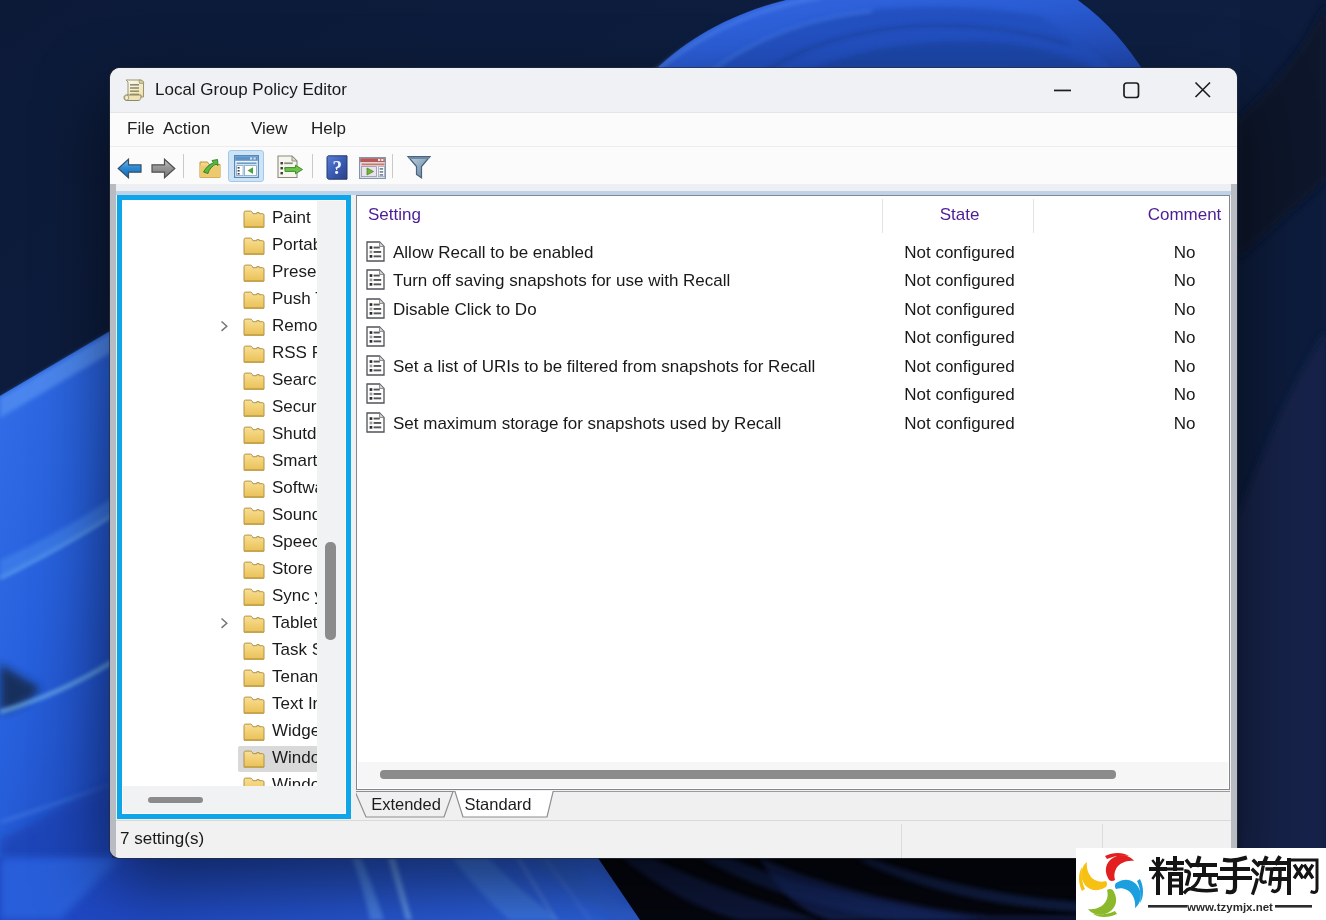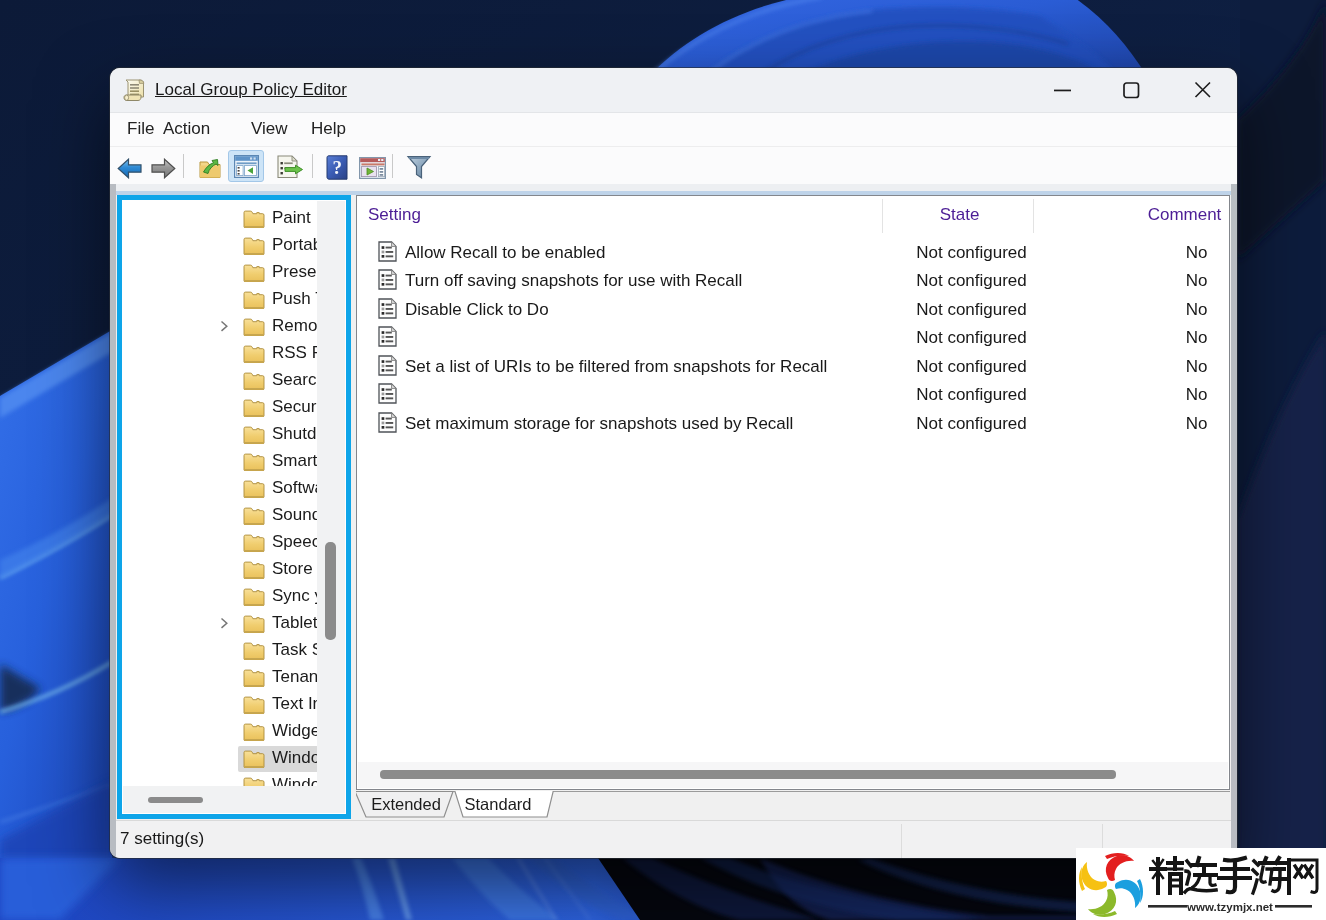--- a/index.html
+++ b/index.html
@@ -1,21 +1,21 @@
 <!DOCTYPE html>
 <html><head>
 <meta charset="utf-8">
 <style>
   html,body{margin:0;padding:0;}
   body{width:1326px;height:920px;overflow:hidden;position:relative;font-family:"Liberation Sans",sans-serif;background:#0c1a36;}
   #wall{position:absolute;left:0;top:0;width:1326px;height:920px;}
   #win{position:absolute;left:110px;top:68px;width:1127px;height:790px;border-radius:10px;background:#f0f0f0;overflow:hidden;box-shadow:0 0 0 1px rgba(40,44,52,.65),0 30px 70px rgba(0,0,0,.55);}
   .abs{position:absolute;}
   #titlebar{left:0;top:0;right:0;height:44px;background:#eff1f4;}
-  #titletx{left:45px;top:12px;font-size:17px;color:#191919;text-decoration:underline;}
+  #titletx{left:45px;top:12px;font-size:17px;color:#191919;}
   #menubar{left:0;top:44px;right:0;height:34px;background:#fbfbfc;border-top:1px solid #e3e5e8;box-sizing:border-box;}
   .mi{position:absolute;top:6px;font-size:17px;color:#222;}
   #toolbar{left:0;top:78px;right:0;height:38px;background:#fbfbfc;border-top:1px solid #ededee;box-sizing:border-box;}
   .tsep{position:absolute;top:7px;width:1px;height:24px;background:#c9c9c9;}
   #bandL{left:0;top:116px;bottom:0;width:6px;background:#b8bcc2;}
   #bandR{right:0;top:116px;bottom:0;width:6px;background:#b8bcc2;}
   #bandB{left:0;bottom:0;right:0;height:6px;background:#b8bcc2;}
   #gap1{left:6px;top:116px;right:6px;height:7px;background:#edeff2;}
   #bluestrip{left:6px;top:123px;right:6px;height:4px;background:#bed3e9;}
   #tree{left:7px;top:127px;width:234px;height:624px;background:#fff;border:5px solid #0ea5e9;box-sizing:border-box;}
@@ -24,21 +24,21 @@
   #treehtrack{position:absolute;left:1px;right:1px;bottom:1px;height:27px;background:#f1f2f3;}
   #treehthumb{position:absolute;left:26px;bottom:11px;width:55px;height:6px;background:#8b8b8b;border-radius:3px;}
   .trow{position:absolute;left:1px;width:205px;height:26px;}
   .trow .hl{position:absolute;left:115px;top:0;width:88px;height:26px;background:#d9d9d9;border-radius:2px;}
   .trow .flab{position:absolute;left:149px;top:2px;width:54px;overflow:hidden;white-space:nowrap;font-size:17px;color:#1b1b1b;}
   .trow svg.fold{position:absolute;left:120px;top:3px;}
   .trow svg.chev{position:absolute;left:97px;top:6px;}
   #rpanel{left:246px;top:127px;width:874px;height:595px;background:#fff;border:1px solid #83868c;box-sizing:border-box;}
   .hsep{position:absolute;top:3px;width:1px;height:34px;background:#e3e3e3;}
   .rhead{position:absolute;top:9px;font-size:17px;color:#4c1d95;}
-  .rrow{position:absolute;left:12px;width:872px;height:29px;}
+  .rrow{position:absolute;left:0;width:872px;height:29px;}
   .rrow .ric{position:absolute;left:9px;top:3px;}
   .rrow .rtx{position:absolute;left:36px;top:5px;font-size:17px;color:#191919;white-space:nowrap;}
   .rrow .rst{position:absolute;left:475px;top:5px;width:255px;text-align:center;font-size:17px;color:#191919;}
   .rrow .rcm{position:absolute;left:740px;top:5px;width:175px;text-align:center;font-size:17px;color:#191919;}
   #rhtrack{position:absolute;left:1px;right:1px;bottom:1px;height:26px;background:#f6f6f7;}
   #rhthumb{position:absolute;left:23px;bottom:10px;width:736px;height:9px;background:#8b8b8b;border-radius:4px;}
   #tabs{left:246px;top:723px;width:874px;height:28px;}
   #statusbar{left:6px;top:752px;right:6px;height:44px;background:#f1f1f2;border-top:1px solid #d9d9d9;box-sizing:border-box;}
   #statustx{position:absolute;left:4px;top:8px;font-size:17px;color:#191919;}
   .ssep{position:absolute;top:3px;bottom:0;width:1px;background:#dcdcdc;}

